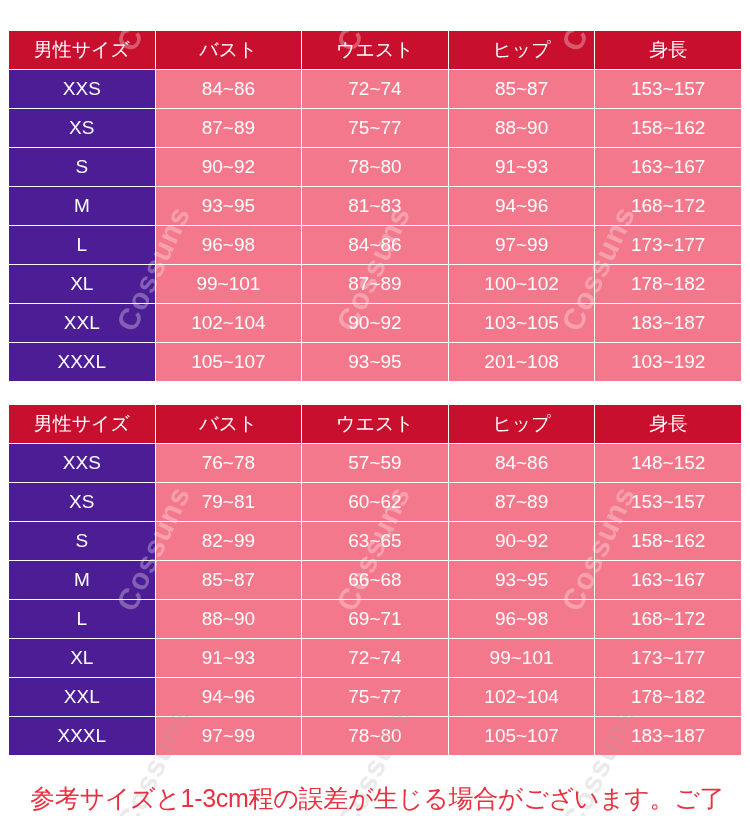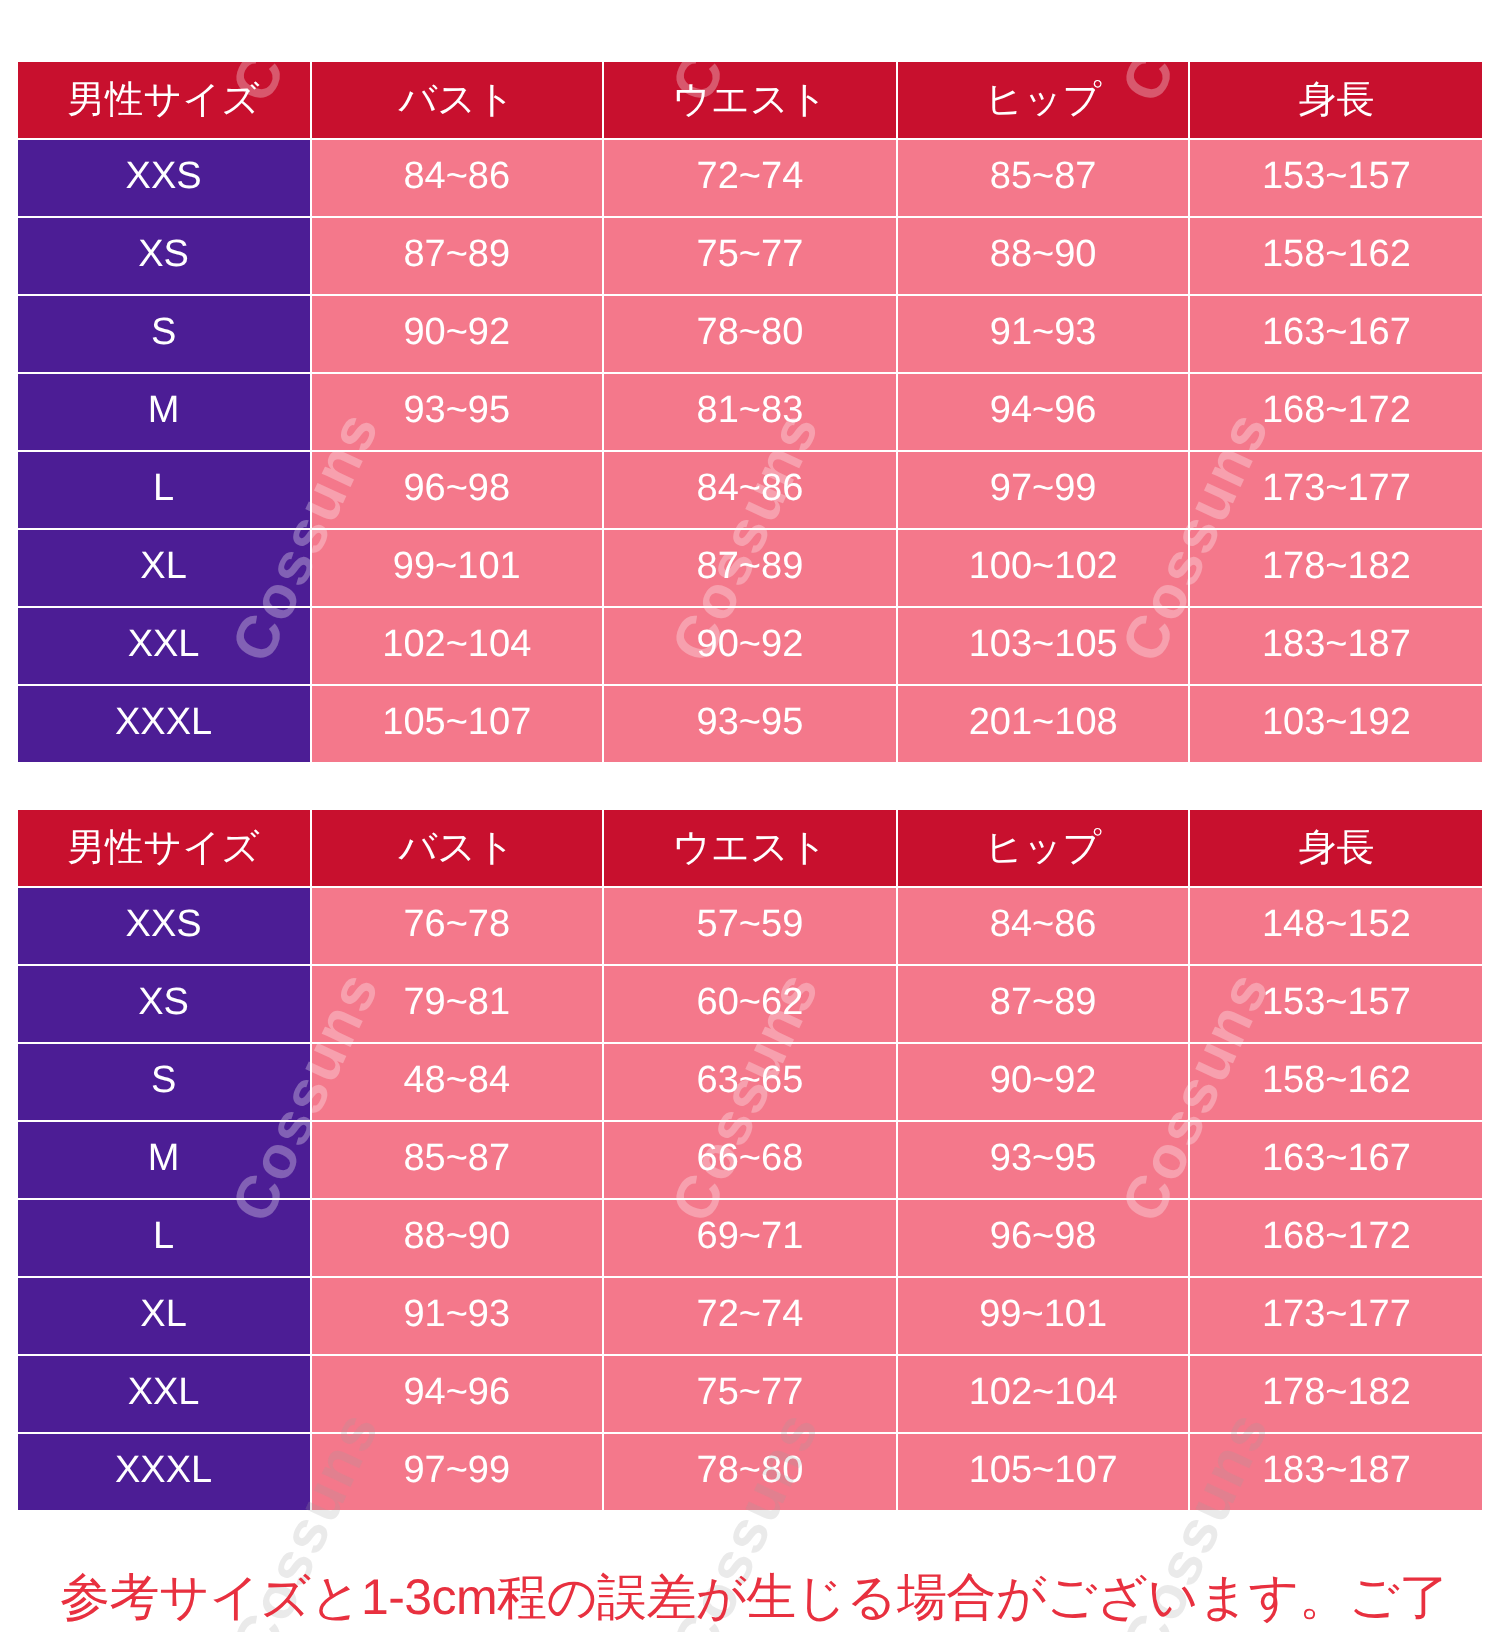--- a/index.html
+++ b/index.html
@@ -205,21 +205,21 @@
           </tr>
           <tr>
             <td class="label-cell">XS</td>
             <td class="val-cell">79~81</td>
             <td class="val-cell">60~62</td>
             <td class="val-cell">87~89</td>
             <td class="val-cell">153~157</td>
           </tr>
           <tr>
             <td class="label-cell">S</td>
-            <td class="val-cell">48~84</td>
+            <td class="val-cell">82~99</td>
             <td class="val-cell">63~65</td>
             <td class="val-cell">90~92</td>
             <td class="val-cell">158~162</td>
           </tr>
           <tr>
             <td class="label-cell">M</td>
             <td class="val-cell">85~87</td>
             <td class="val-cell">66~68</td>
             <td class="val-cell">93~95</td>
             <td class="val-cell">163~167</td>

